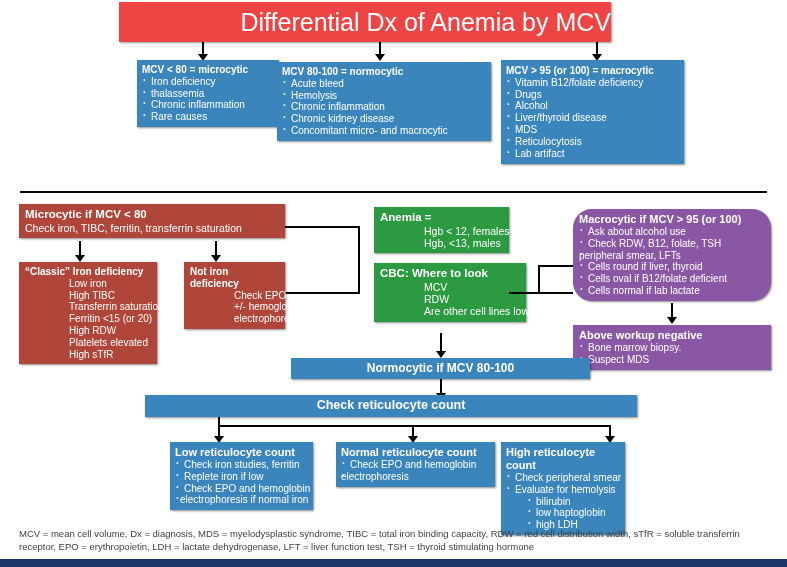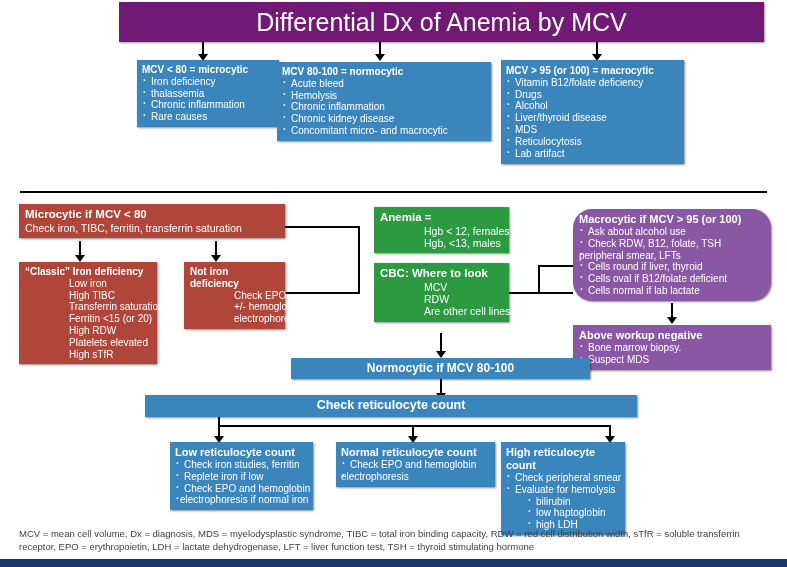--- a/index.html
+++ b/index.html
@@ -50,26 +50,26 @@
   .blue   { background: #3b85bd; }
   .red    { background: #b0453a; }
   .green  { background: #2c9a41; }
   .purple { background: #8a57a5; }
 
   
   #title-bar {
     position: absolute;
     left: 119px;
     top: 2px;
-    width: 645px;
+    width: 492px;
     height: 40px;
-    background: #701a75;
+    background: #ef4444;
     color: #ffffff;
     font-size: 25px;
-    text-align: center;
+    text-align: right;
     line-height: 40px;
     box-shadow: 1px 1px 2px rgba(0,0,0,0.4);
   }
 
   
   .vline {
     position: absolute;
     width: 2px;
     background: #000000;
   }
@@ -206,21 +206,21 @@
   </div>
 
   <div class="box green" style="left:374px; top:207px; width:135px; padding:4px 6px; font-size:10.5px;">
     <div class="hd" style="font-size:11.5px;">Anemia =</div>
     <ul>
       <li>Hgb &lt; 12, females</li>
       <li>Hgb, &lt;13, males</li>
     </ul>
   </div>
 
-  <div class="box green" style="left:374px; top:263px; width:135px; padding:4px 6px; font-size:10.5px;">
+  <div class="box green" style="left:374px; top:263px; width:152px; padding:4px 6px; font-size:10.5px;">
     <div class="hd" style="font-size:11.5px;">CBC: Where to look</div>
     <ul>
       <li>MCV</li>
       <li>RDW</li>
       <li>Are other cell lines low?</li>
     </ul>
   </div>
 
   <div class="hline" style="left:509px; top:292px; width:64px;"></div>
   <div class="vline" style="left:538px; top:265px; height:29px;"></div>

